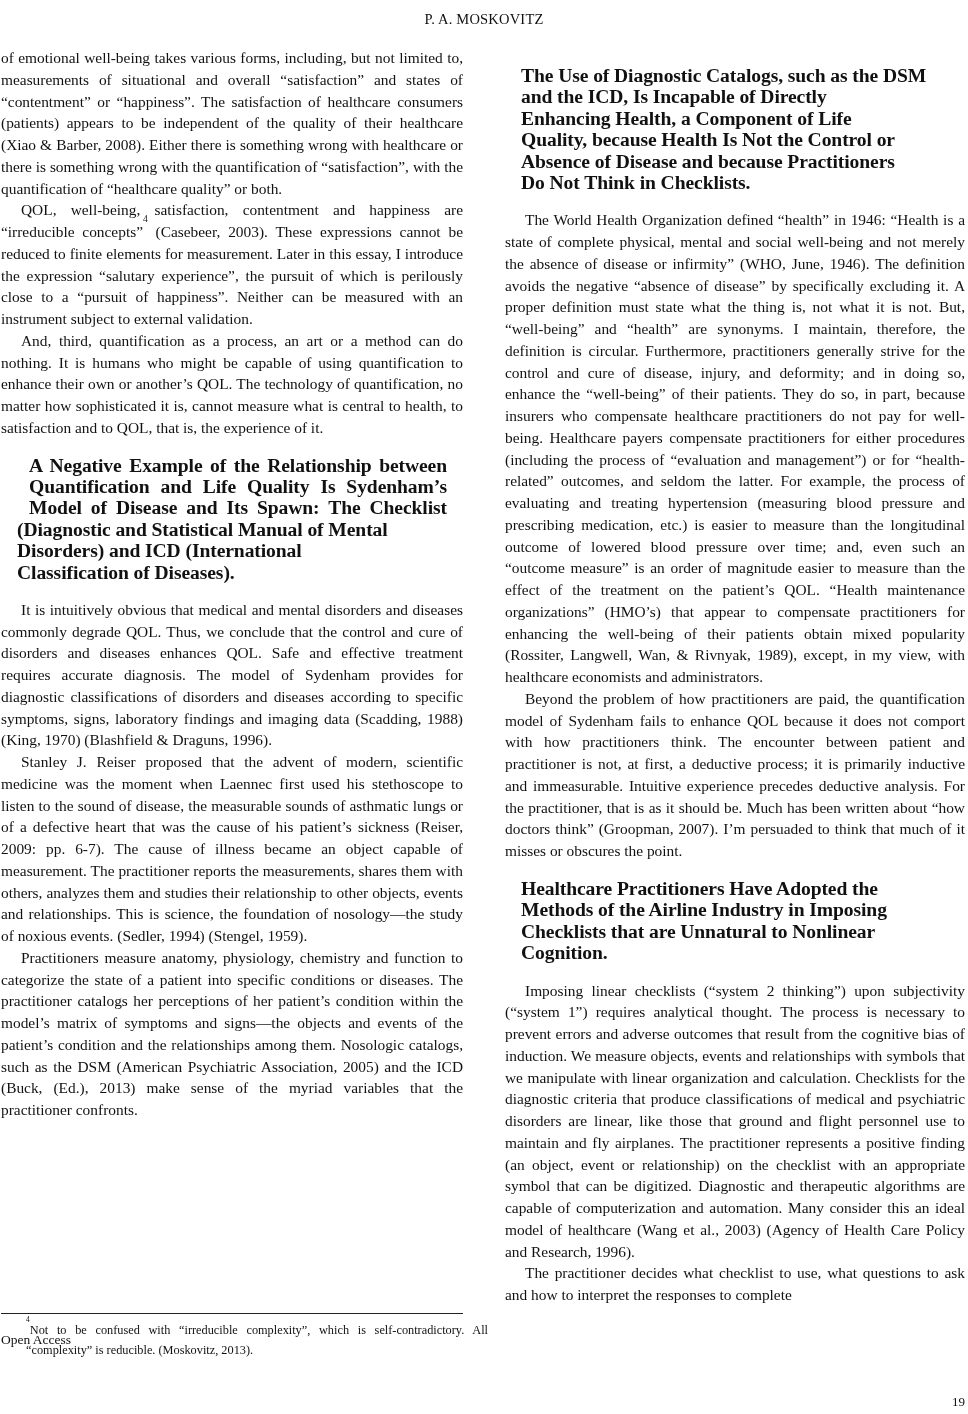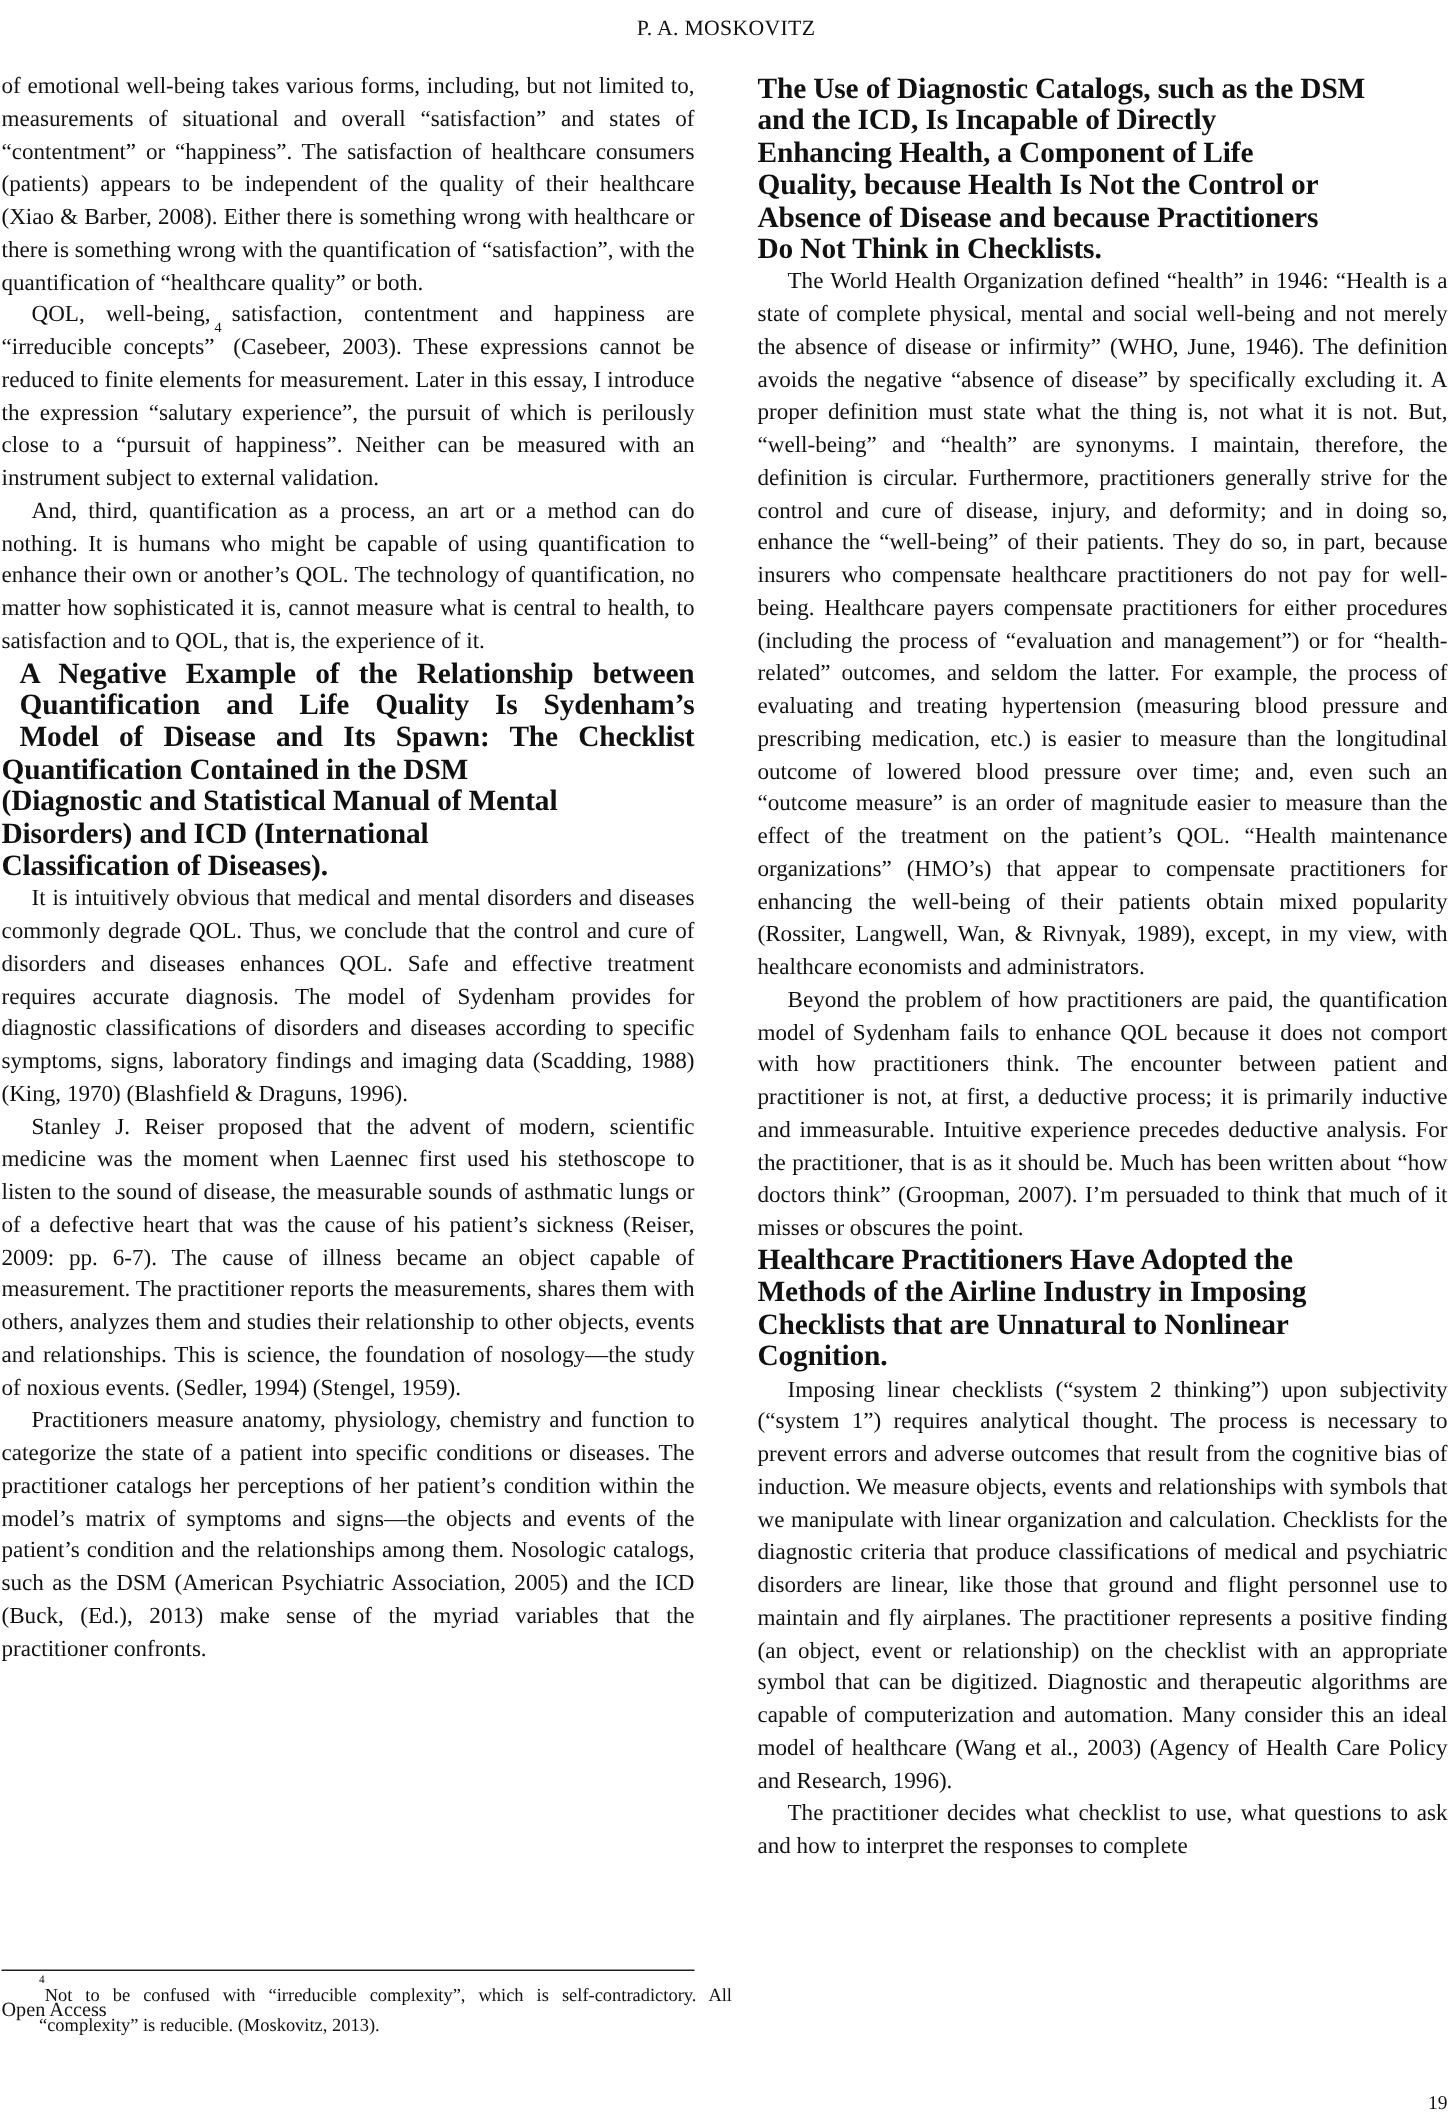--- a/index.html
+++ b/index.html
@@ -14,21 +14,21 @@
   }
   .col { position: absolute; top: 47px; }
   .col-left { left: 1px; width: 462px; }
   .col-right { left: 505px; width: 460px; top: 49px; }
   p.para {
     margin: 0; font-size: 15.4px; line-height: 21.75px;
     text-align: justify; text-indent: 20px; hyphens: none;
   }
   p.para.first-cont { text-indent: 0; }
   h2.sec {
-    margin: 0; font-weight: bold; font-size: 19.6px; line-height: 21.4px;
+    margin: 16px; font-weight: bold; font-size: 19.6px; line-height: 21.4px;
     text-align: left; letter-spacing: -0.1px;
   }
   .left-h2 { margin-top: 22px; margin-bottom: 13px; }
   .left-h2 .j { text-align: justify; text-align-last: justify; display: block; padding-left: 12px; }
   .right-h2-first { margin-bottom: 14px; }
   .right-h2-second { margin-top: 22px; margin-bottom: 13px; }
   sup.fn { font-size: 9.5px; vertical-align: top; position: relative; top: -2px; line-height: 0; }
   .footnote-rule {
     position: absolute; left: 1px; top: 1313px; width: 462px; height: 0;
     border-top: 1.3px solid #222;
@@ -48,21 +48,20 @@
 
 <div class="col col-left">
   <p class="para first-cont">of emotional well-being takes various forms, including, but not limited to, measurements of situational and overall “satisfaction” and states of “contentment” or “happiness”. The satisfaction of healthcare consumers (patients) appears to be independent of the quality of their healthcare (Xiao &amp; Barber, 2008). Either there is something wrong with healthcare or there is something wrong with the quantification of “satisfaction”, with the quantification of “healthcare quality” or both.</p>
   <p class="para"><span>QOL, well-being, satisfaction, contentment and happiness are “irreducible concepts”</span><sup class="fn">4</sup><span> (Casebeer, 2003). These expressions cannot be reduced to finite elements for measurement. Later in this essay, I introduce the expression “salutary experience”, the pursuit of which is perilously close to a “pursuit of happiness”. Neither can be measured with an instrument subject to external validation.</span></p>
   <p class="para">And, third, quantification as a process, an art or a method can do nothing. It is humans who might be capable of using quantification to enhance their own or another’s QOL. The technology of quantification, no matter how sophisticated it is, cannot measure what is central to health, to satisfaction and to QOL, that is, the experience of it.</p>
 
   <h2 class="sec left-h2">
     <span class="j">A Negative Example of the Relationship between</span>
     <span class="j">Quantification and Life Quality Is Sydenham’s</span>
     <span class="j">Model of Disease and Its Spawn: The Checklist</span>
-    <span style="display:block">Quantification Contained in the DSM</span>
     <span style="display:block">(Diagnostic and Statistical Manual of Mental</span>
     <span style="display:block">Disorders) and ICD (International</span>
     <span style="display:block">Classification of Diseases).</span>
   </h2>
 
   <p class="para">It is intuitively obvious that medical and mental disorders and diseases commonly degrade QOL. Thus, we conclude that the control and cure of disorders and diseases enhances QOL. Safe and effective treatment requires accurate diagnosis. The model of Sydenham provides for diagnostic classifications of disorders and diseases according to specific symptoms, signs, laboratory findings and imaging data (Scadding, 1988) (King, 1970) (Blashfield &amp; Draguns, 1996).</p>
   <p class="para">Stanley J. Reiser proposed that the advent of modern, scientific medicine was the moment when Laennec first used his stethoscope to listen to the sound of disease, the measurable sounds of asthmatic lungs or of a defective heart that was the cause of his patient’s sickness (Reiser, 2009: pp. 6-7). The cause of illness became an object capable of measurement. The practitioner reports the measurements, shares them with others, analyzes them and studies their relationship to other objects, events and relationships. This is science, the foundation of nosology—the study of noxious events. (Sedler, 1994) (Stengel, 1959).</p>
   <p class="para">Practitioners measure anatomy, physiology, chemistry and function to categorize the state of a patient into specific conditions or diseases. The practitioner catalogs her perceptions of her patient’s condition within the model’s matrix of symptoms and signs—the objects and events of the patient’s condition and the relationships among them. Nosologic catalogs, such as the DSM (American Psychiatric Association, 2005) and the ICD (Buck, (Ed.), 2013) make sense of the myriad variables that the practitioner confronts.</p>
 </div>
 

